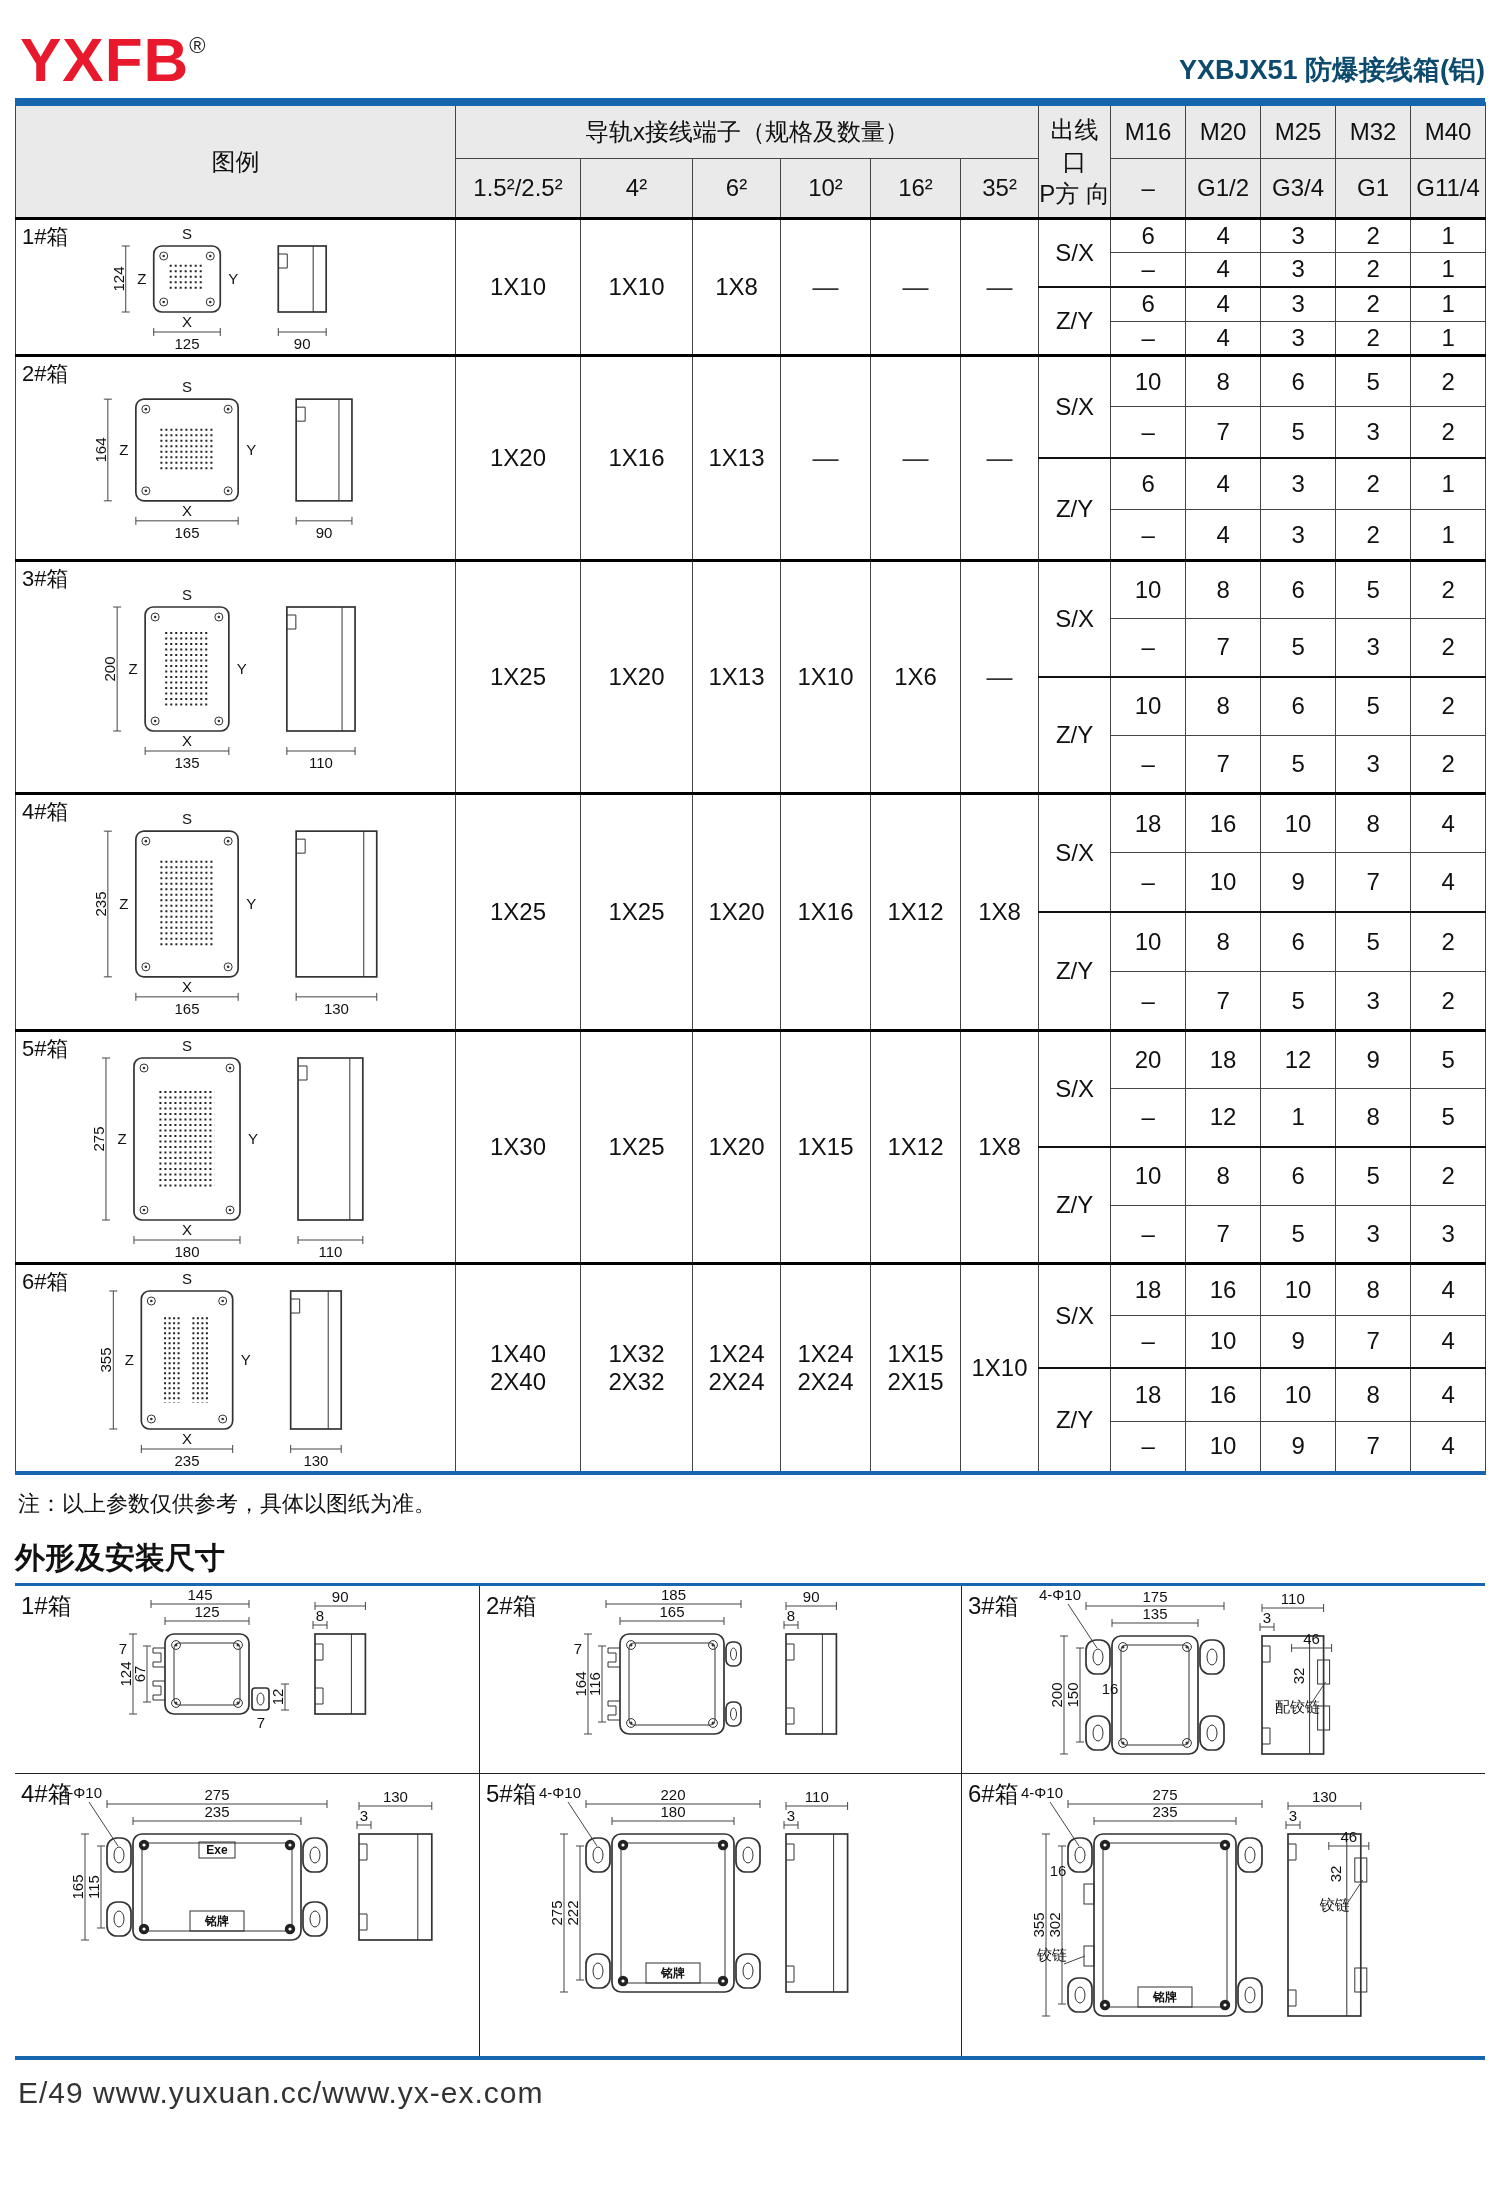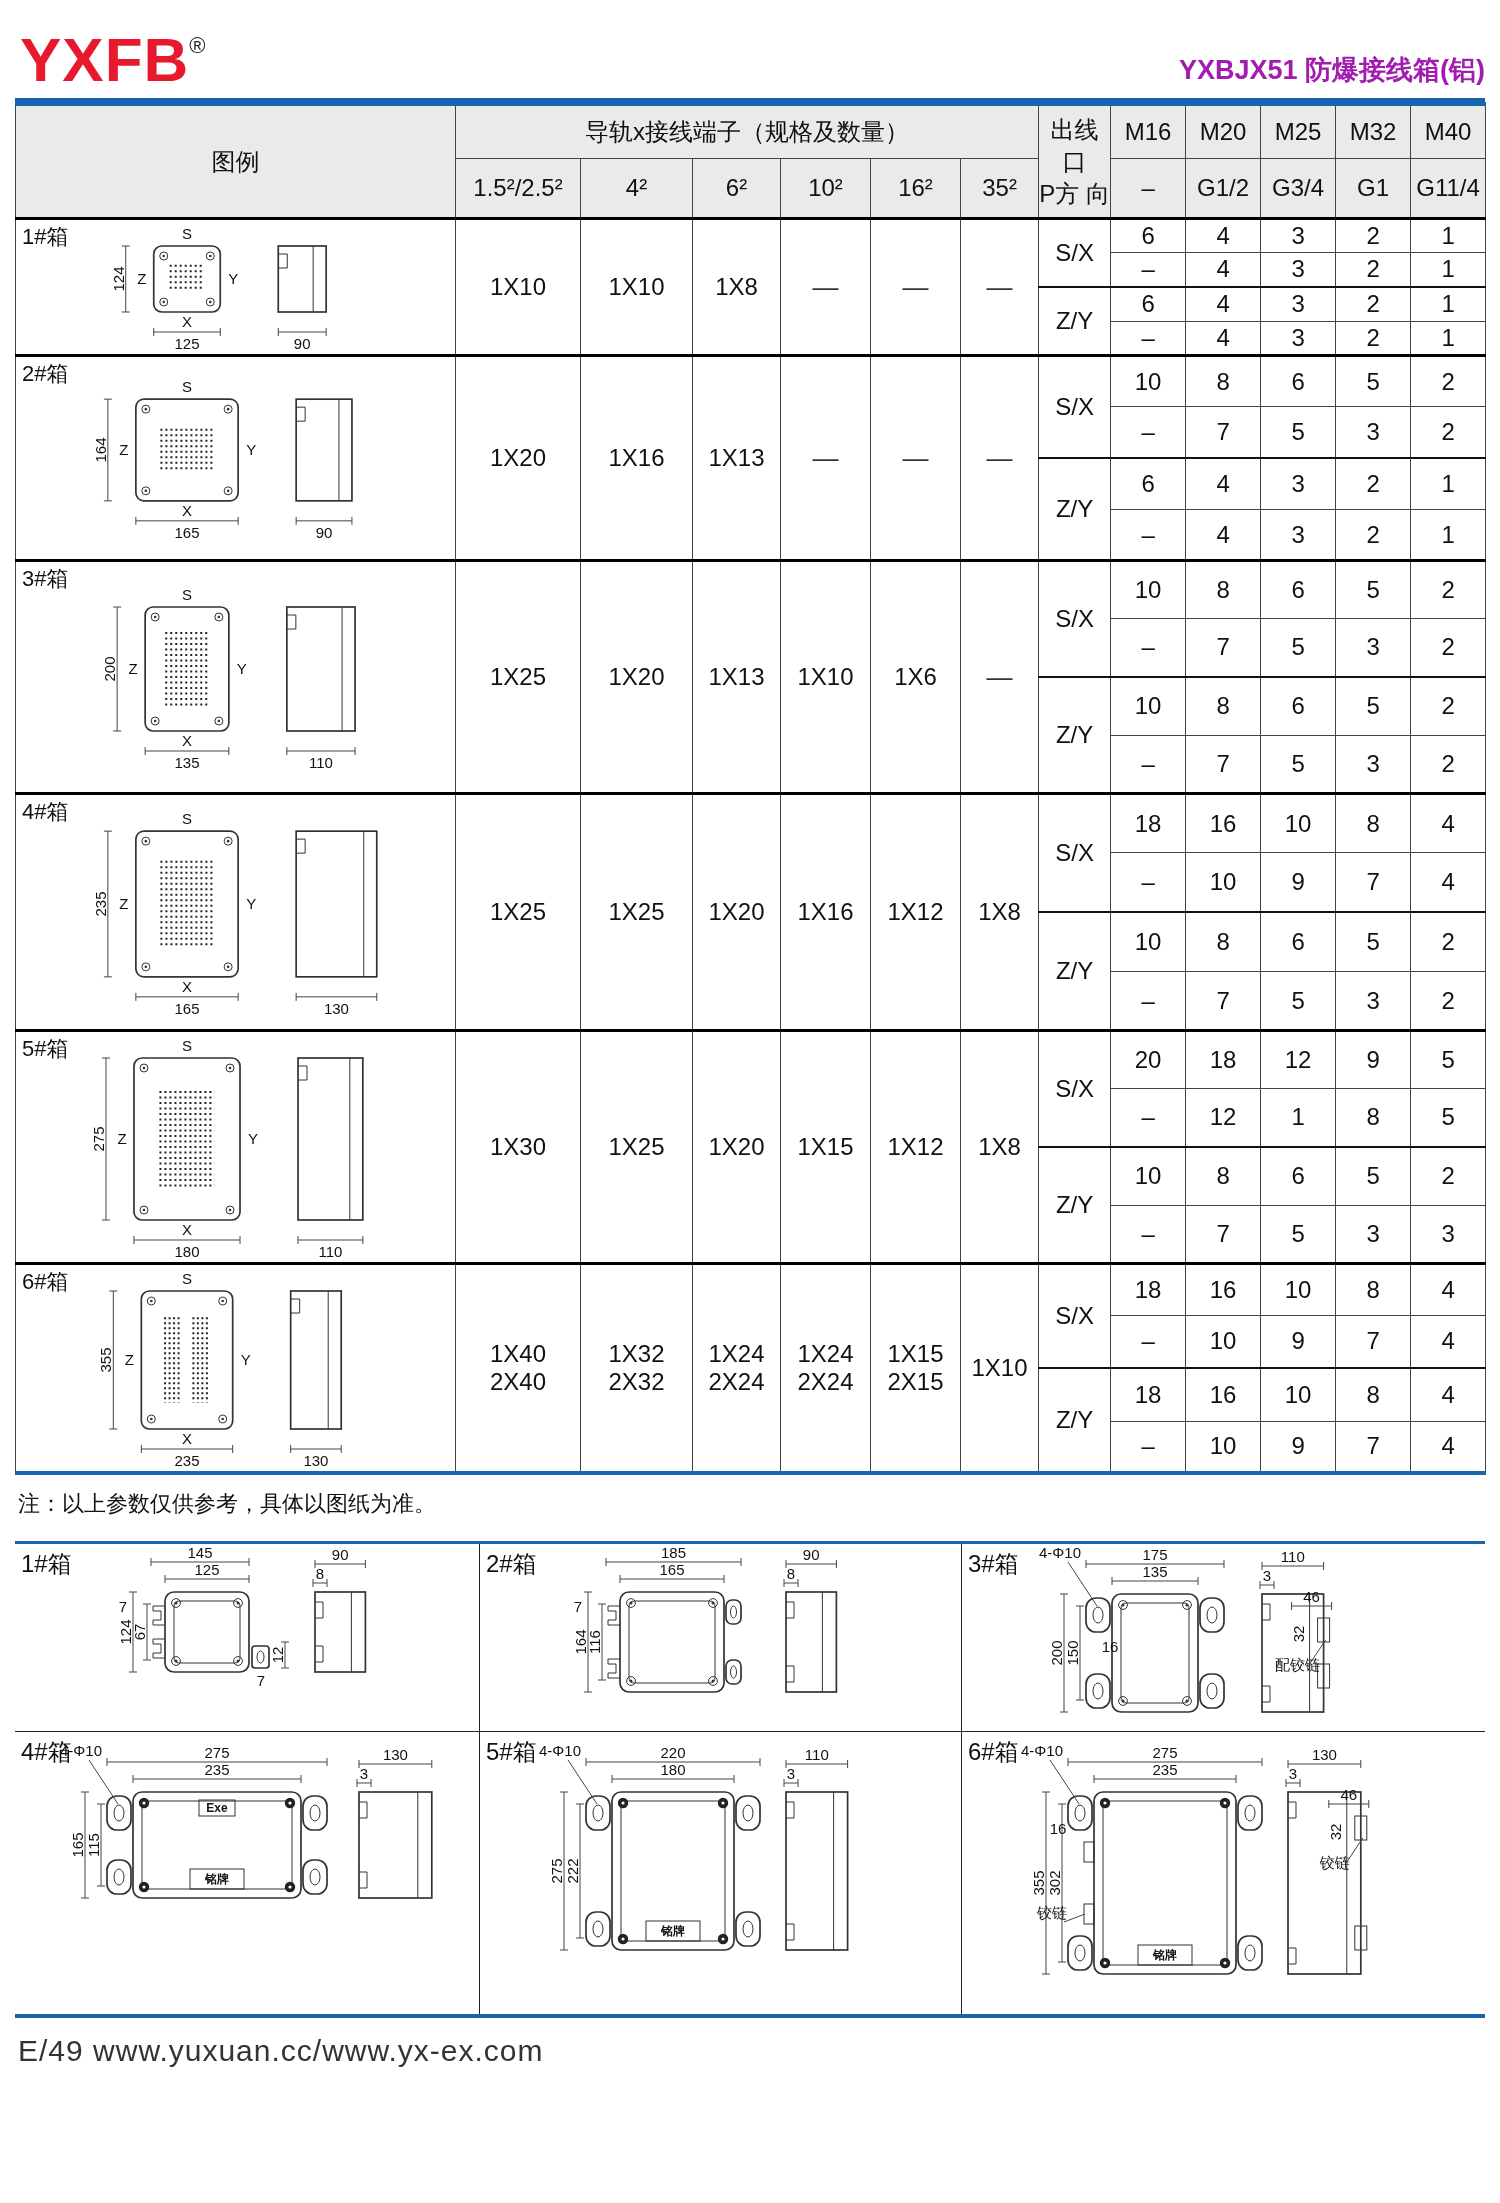--- a/index.html
+++ b/index.html
@@ -4,21 +4,21 @@
 <style>
   html,body{margin:0;padding:0;background:#fff;}
   body{width:1500px;height:2203px;overflow:hidden;
        font-family:"Liberation Sans","DejaVu Sans",sans-serif;color:#111;}
   .page{width:1500px;height:2203px;position:relative;}
   
   .hdr{display:flex;justify-content:space-between;align-items:flex-end;
        padding:14px 15px 6px 20px;}
   .logo{font-size:62px;font-weight:800;color:#e8192d;letter-spacing:1px;line-height:64px;}
   .logo .reg{font-size:22px;vertical-align:28px;color:#222;font-weight:400;}
-  .doc-title{font-size:27px;font-weight:bold;color:#a21caf;padding-bottom:4px;}
+  .doc-title{font-size:27px;font-weight:bold;color:#0c4a6e;padding-bottom:4px;}
   .rule{height:4px;background:#1565af;margin:0 15px;}
   h2.sec{font-size:30px;font-weight:bold;margin:34px 0 22px 15px;line-height:34px;}
   h2.sec2{font-size:30px;font-weight:bold;margin:10px 0 8px 15px;line-height:34px;}
   
   table.scheme{border-collapse:collapse;table-layout:fixed;width:1470px;margin:0 15px;
                border-top:4px solid #1565af;border-bottom:4px solid #1565af;}
   table.scheme th,table.scheme td{border:1px solid #444;text-align:center;vertical-align:middle;padding:0;}
   table.scheme thead th{background:#eaeaea;font-weight:normal;font-size:24px;}
   table.scheme thead tr:first-child th{height:52px;}
   table.scheme thead tr:last-child th{height:58px;}
@@ -575,20 +575,21 @@
           <td class="val">10</td>
           <td class="val">9</td>
           <td class="val">7</td>
           <td class="val">4</td>
         </tr>
       </tbody>
   </table>
 
   <div class="note">注：以上参数仅供参考，具体以图纸为准。</div>
 
+  <h2 class="sec2">外形及安装尺寸</h2>
   <div class="rule2"></div>
 
   <div class="outline-grid" id="outline-grid">
       <div class="panel"><div class="boxlab2">1#箱</div><svg width="470" height="184" viewBox="0 0 470 184">
           <rect class="o" x="150" y="48" width="84" height="80" rx="9"></rect>
           <rect class="o2" x="159" y="57" width="66" height="62" rx="5"></rect>
           <circle class="o2" cx="161" cy="59" r="4.4"></circle>
           <circle cx="161" cy="59" r="1.5" fill="#333"></circle>
           <circle class="o2" cx="223" cy="59" r="4.4"></circle>
           <circle cx="223" cy="59" r="1.5" fill="#333"></circle>

